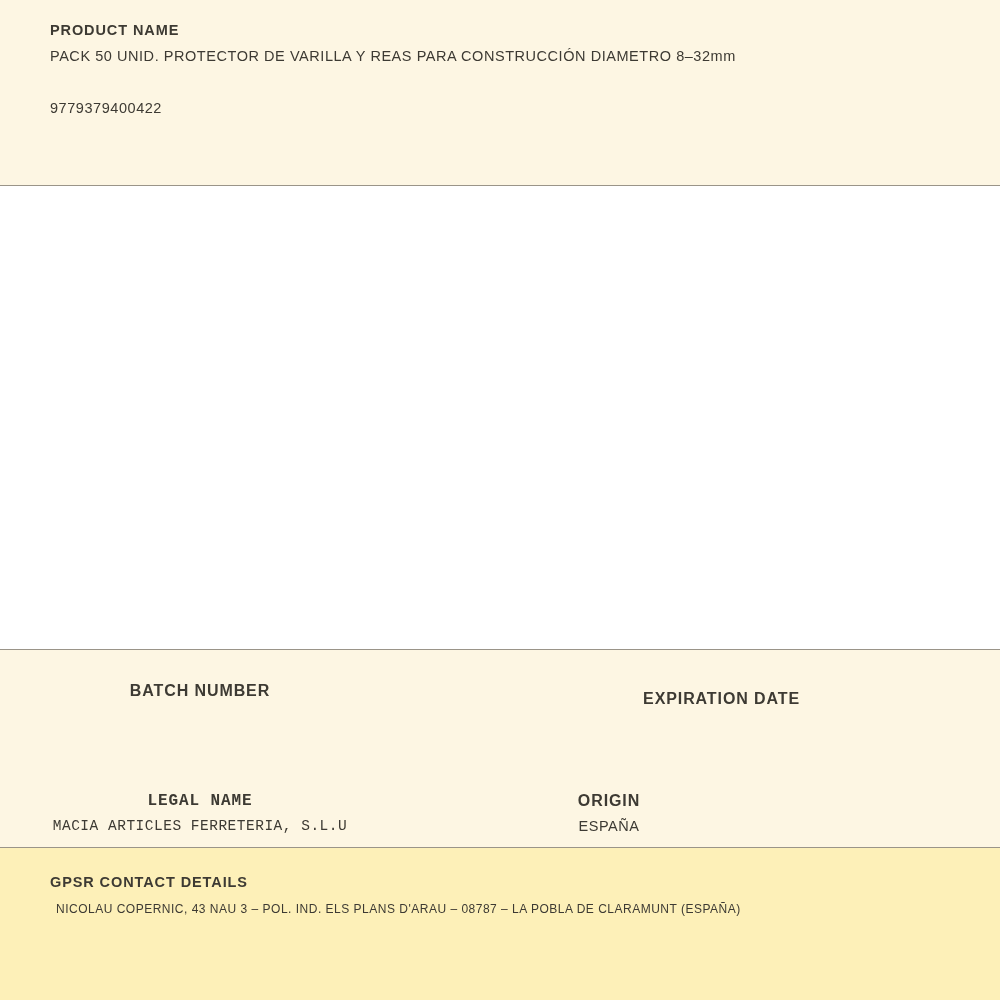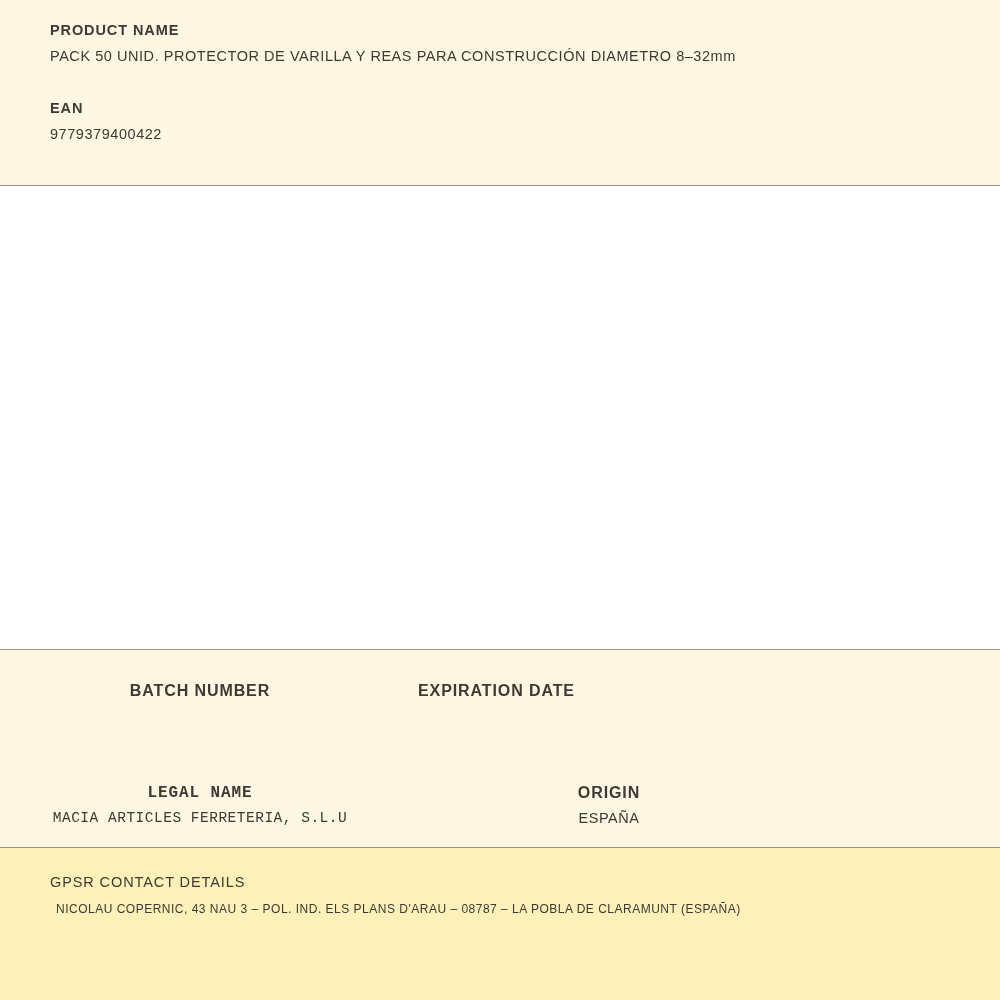--- a/index.html
+++ b/index.html
@@ -67,21 +67,21 @@
   }
   .info-row {
     display: flex;
     width: 100%;
   }
   .info-cell {
     box-sizing: border-box;
     text-align: center;
   }
   .info-cell.batch   { width: 400px; padding-top: 32px; }
-  .info-cell.expiry  { width: 400px; padding-top: 32px; text-align: left; padding-left: 18px;}
+  .info-cell.expiry  { width: 400px; padding-top: 40px; text-align: right; padding-left: 18px;}
   .info-cell.legal   { width: 400px; padding-top: 30px; font-family: Liberation Mono, monospace; }
   .info-cell.origin  { width: 400px; padding-top: 30px; text-align: center; padding-left: 18px;}
   .info-label {
     font-size: 16px;
     font-weight: bold;
     letter-spacing: 0.9px;
     color: #3d3a33;
     margin: 0 0 26px 0;
   }
   .info-value {
@@ -95,21 +95,21 @@
 
   
   .gpsr-block {
     background: #fdf0b8;
     box-sizing: border-box;
     padding: 26px 50px 0 50px;
     height: 152px;
   }
   .gpsr-label {
     font-size: 14.5px;
-    font-weight: normal;
+    font-weight: bold;
     letter-spacing: 0.9px;
     color: #3d3a33;
     margin: 0 0 12px 0;
   }
   .gpsr-value {
     font-size: 12px;
     letter-spacing: 0.5px;
     color: #3d3a33;
     margin: 0;
     padding-left: 6px;
@@ -119,21 +119,20 @@
 <body>
 
 <div class="sheet">
 
   <div class="top-block">
     <div class="field-group">
       <p class="field-label">PRODUCT NAME</p>
       <p class="field-value">PACK 50 UNID. PROTECTOR DE VARILLA Y REAS PARA CONSTRUCCIÓN DIAMETRO 8–32mm</p>
     </div>
     <div class="field-group">
-      <p class="field-label">EAN</p>
       <p class="field-value">9779379400422</p>
     </div>
   </div>
 
   <div class="blank-area"></div>
 
   <div class="info-block">
     <div class="info-row">
       <div class="info-cell batch">
         <p class="info-label">BATCH NUMBER</p>

